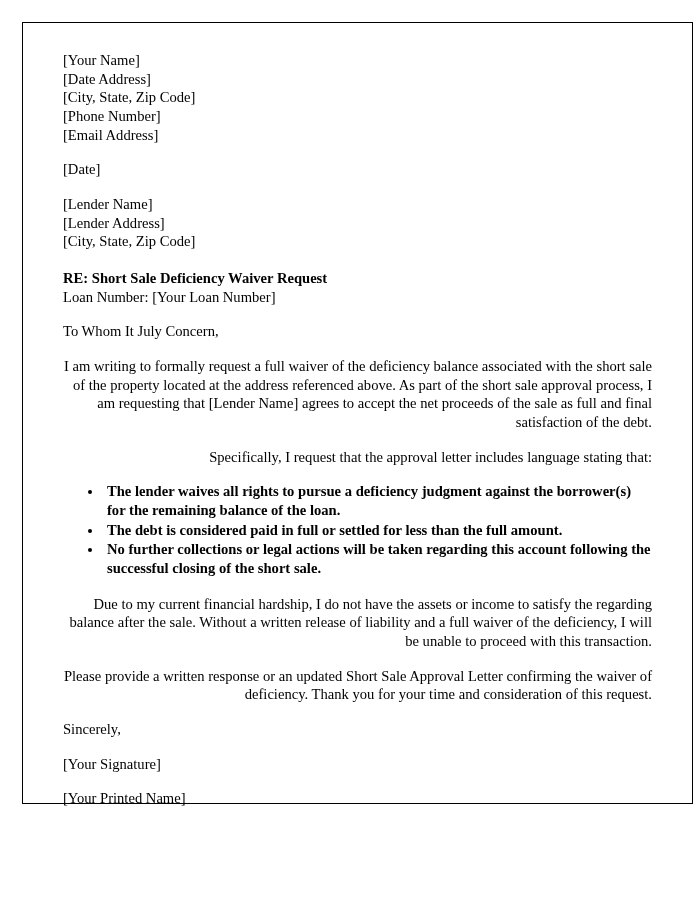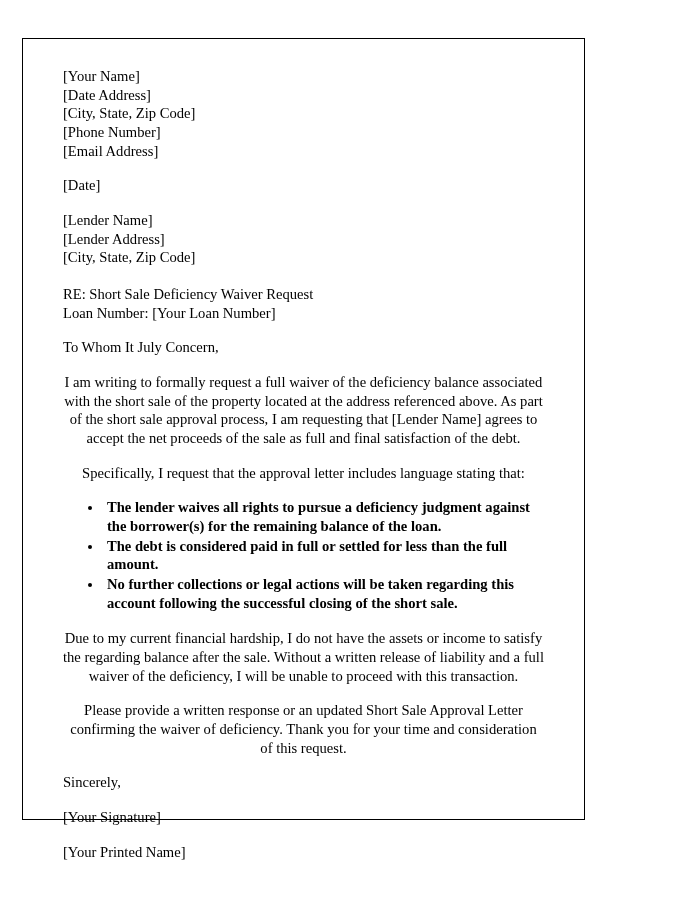--- a/index.html
+++ b/index.html
@@ -11,47 +11,46 @@
     width: 700px;
     height: 900px;
     font-family: "Liberation Serif", serif;
     color: #000000;
     overflow: hidden;
   }
   .page {
     position: absolute;
     left: 22px;
     top: 22px;
-    width: 563px;
+    width: 671px;
     height: 782px;
     border: 1px solid #000000;
     box-sizing: border-box;
     background: #ffffff;
-    margin-top: 16px;
   }
   .content {
     padding: 28px 40px 0 40px;
     font-size: 14.6px;
     line-height: 1.28;
   }
   .addr-block {
     margin: 0;
   }
   .addr-line {
     white-space: nowrap;
   }
   .gap {
     height: 16px;
   }
   .re-line {
-    font-weight: normal;
+    font-weight: bold;
     margin-top: 2px;
   }
   .para {
-    text-align: center;
+    text-align: right;
     margin: 0;
   }
   ul.bullets {
     margin: 0 0 0 0;
     padding-left: 40px;
     list-style-type: disc;
     font-weight: bold;
   }
   ul.bullets li {
     margin-bottom: 1px;

